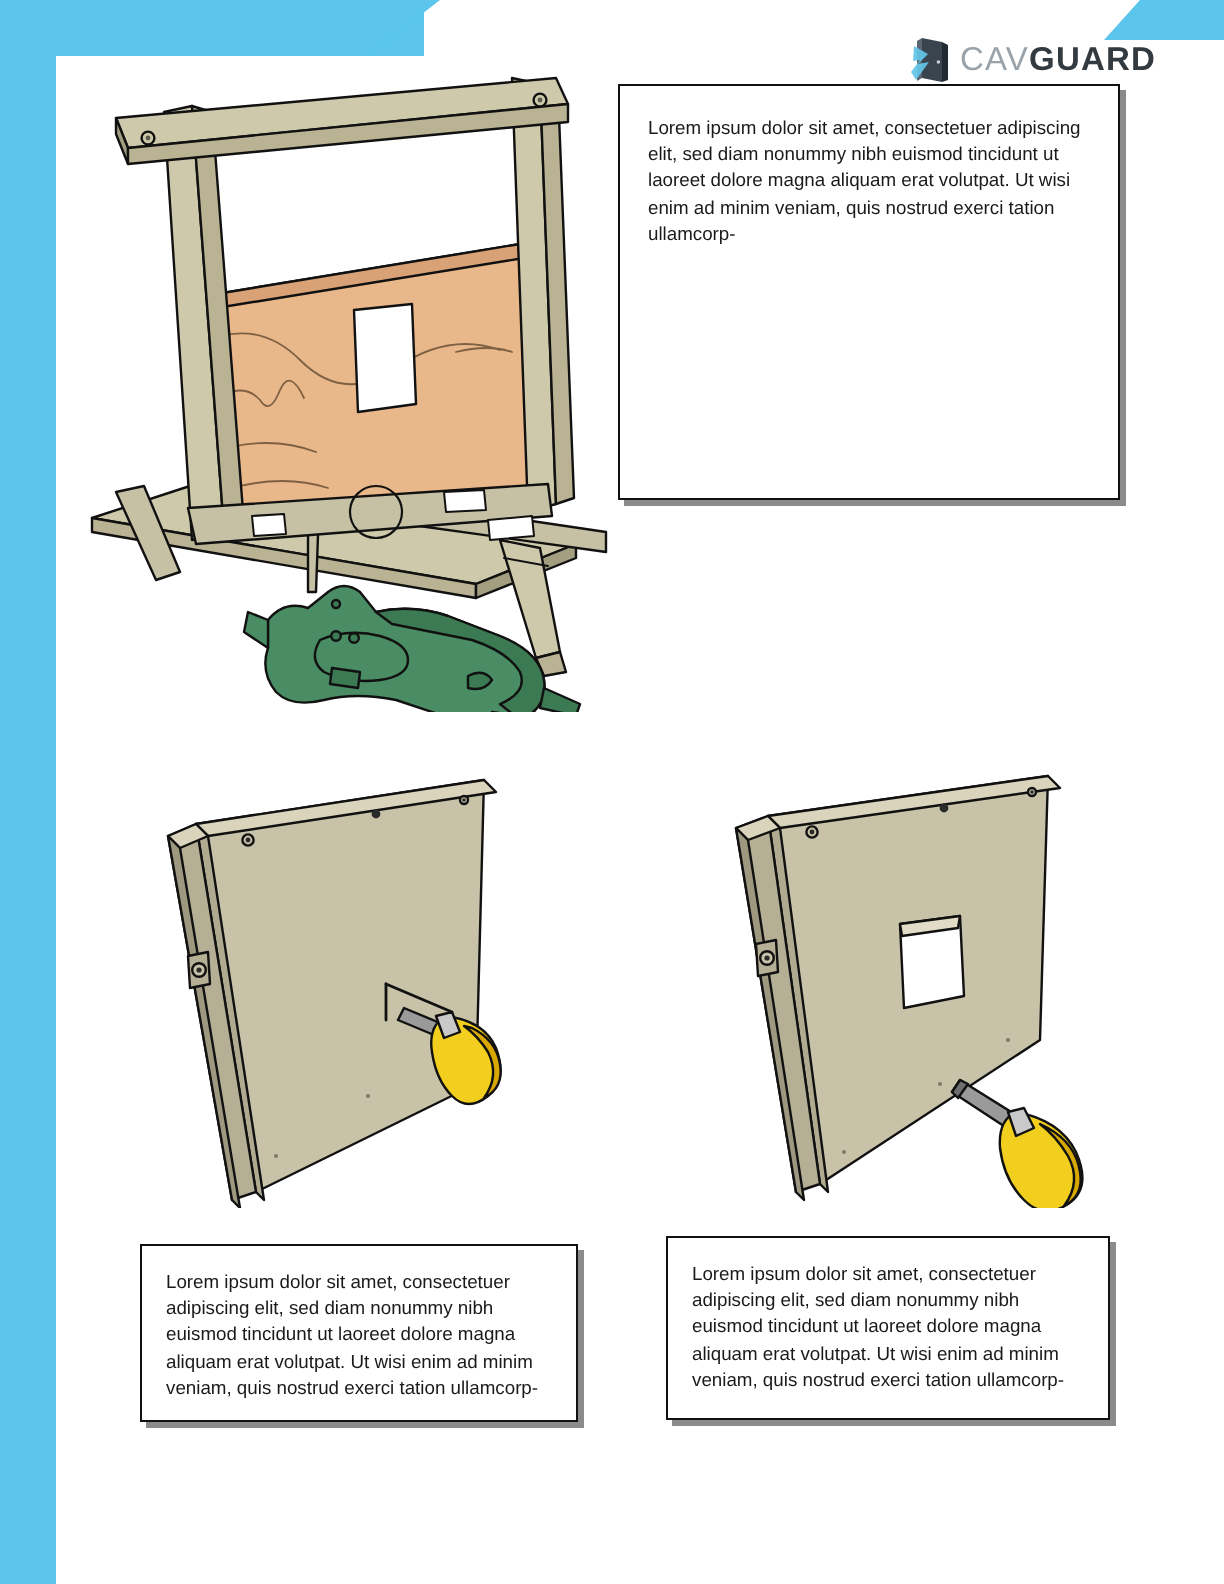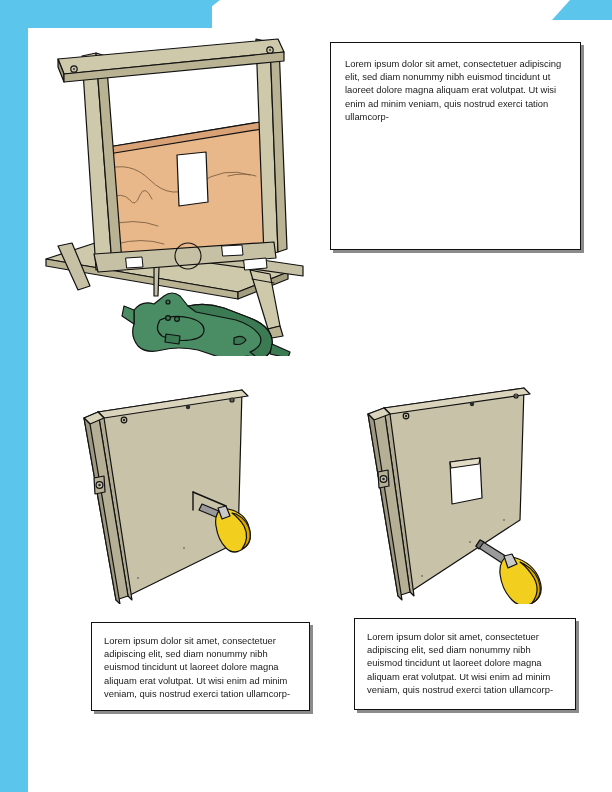--- a/index.html
+++ b/index.html
@@ -46,21 +46,20 @@
   .logo-cav{color:#9BA3AA;font-weight:400;}
   .logo-guard{color:#333A40;font-weight:700;}
 
   
   .caption{
     position:absolute;
     background:#ffffff;
     border:1.2px solid #111111;
     box-shadow:3px 3px 0 0 #8b8b8b;
     box-sizing:border-box;
-    margin-left:21px;
   }
   .caption p{
     margin:0;
     color:#1a1a1a;
     font-size:9.4px;
     line-height:13.2px;
     font-family:"Liberation Sans", sans-serif;
   }
   #caption-top{left:309px;top:42px;width:251px;height:208px;padding:14px 14px 0 14px;}
   #caption-bl{left:70px;top:622px;width:219px;height:89px;padding:11px 12px 0 12px;}
@@ -75,20 +74,30 @@
 </head>
 <body>
 
 <div class="page">
 
   <div class="blue-left"></div>
   <div class="blue-top"></div>
   <div class="blue-notch"></div>
   <div class="blue-tab"></div>
 
+  <div class="logo">
+    <svg class="logo-mark" viewBox="0 0 20 24">
+      <path d="M6 1 L16 3 L16 23 L6 21 Z" fill="#3A444E"></path>
+      <path d="M16 3 L19 4.5 L19 22 L16 23 Z" fill="#222A32"></path>
+      <path d="M6 1 L6 21 L3.5 22.5 L3.5 2.5 Z" fill="#5A6672"></path>
+      <path d="M2 5 L9 9 L4 14 L9.5 13 L3 22 L0.5 18 L5 12 L1.5 12.5 Z" fill="#63C6E8" opacity="0.92"></path>
+      <circle cx="14.2" cy="13" r="0.9" fill="#C9D2D8"></circle>
+    </svg>
+    <span class="logo-word"><span class="logo-cav">CAV</span><span class="logo-guard">GUARD</span></span>
+  </div>
 
   <svg class="illus" id="illus-top" viewBox="0 0 272 322">
     <g stroke="#111" stroke-width="1.2" stroke-linejoin="round" stroke-linecap="round" fill="none">
 
       <path d="M8 225 L60 208 L250 238 L200 258 Z" fill="#CFC9AC"></path>
       <path d="M8 225 L8 232 L200 265 L200 258 Z" fill="#B9B394"></path>
       <path d="M200 258 L200 265 L250 245 L250 238 Z" fill="#A49E80"></path>
 
       <path d="M212 236 L232 240 L242 292 L230 295 Z" fill="#CFC9AC"></path>
       <path d="M230 295 L242 292 L245 302 L234 304 Z" fill="#B9B394"></path>

